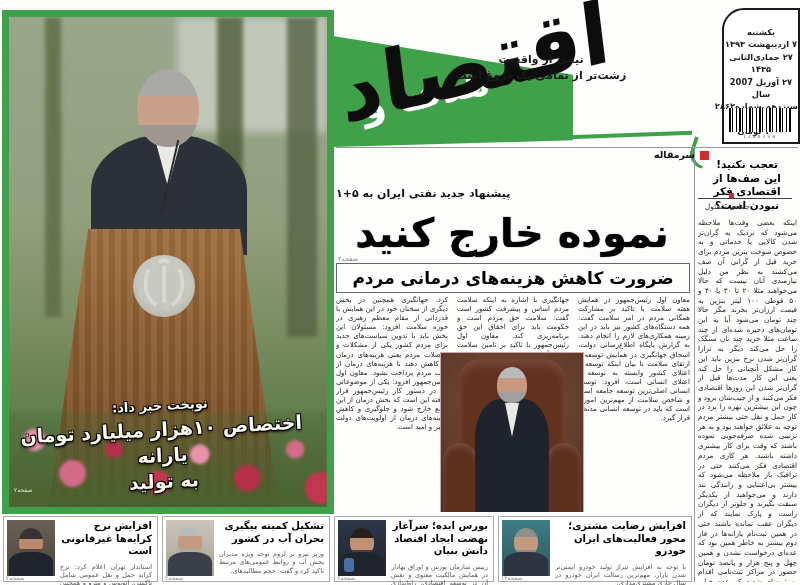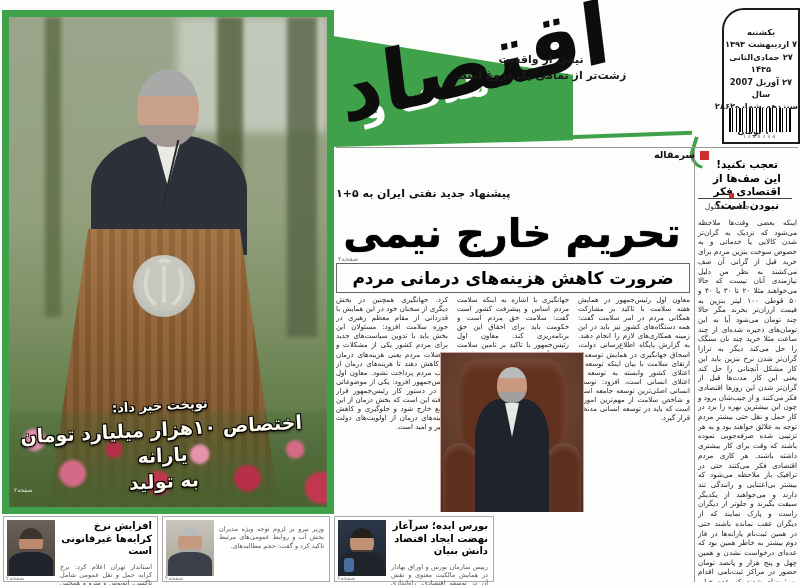--- a/index.html
+++ b/index.html
@@ -180,21 +180,21 @@
       <div>سال سیزدهم.شماره۲۸۶۲</div>
       <div>۱۲ صفحه</div>
       <div>۱۰۰۰ تومان</div>
     </div>
     <div id="barcode"></div>
     <div id="barcode-digits">1280234</div>
   </div>
   <div id="masthead-rule" class="abs rule"></div>
 
   <div id="lead-kicker" class="abs">پیشنهاد جدید نفتی ایران به ۵+۱</div>
-  <div id="headline2" class="abs headline">تحریم خارج نیمی</div>
+  <div id="headline2" class="abs headline">نموده خارج کنید</div>
   <div id="lead-pageref" class="abs">صفحه۲</div>
 
   <div id="health-box" class="abs">
     <span id="health-title">ضرورت کاهش هزینه‌های درمانی مردم</span>
   </div>
   <div id="health-body" class="abs">
     <div id="hcol-r" class="hcol">معاون اول رئیس‌جمهور در همایش هفته سلامت با تاکید بر مشارکت همگانی مردم در امر سلامت گفت: همه دستگاه‌های کشور نیز باید در این زمینه همکاری‌های لازم را انجام دهند. به گزارش پایگاه اطلاع‌رسانی دولت، اسحاق جهانگیری در همایش توسعه و ارتقای سلامت با بیان اینکه توسعه و اعتلای کشور وابسته به توسعه و اعتلای انسانی است، افزود: توسعه انسانی اصلی‌ترین توسعه جامعه است و شاخص سلامت از مهم‌ترین اموری است که باید در توسعه انسانی مدنظر قرار گیرد.</div>
     <div id="hcol-m" class="hcol">جهانگیری با اشاره به اینکه سلامت مردم اساس و پیشرفت کشور است گفت: سلامت حق مردم است و حکومت باید برای احقاق این حق برنامه‌ریزی کند. معاون اول رئیس‌جمهور با تاکید بر تامین سلامت برای آحاد مردم در کشور اظهار داشت: یکی از اولویت‌های نظام‌های مترقی در جهان همانند نظام جمهوری اسلامی ایران، بخش سلامت است و گام‌های مثبتی که در حوزه سلامت در سال‌های گذشته برداشته شده است از دست‌اندرکاران تقدیر و تشکر می‌شود.</div>
     <div id="hcol-l" class="hcol">کرد. جهانگیری همچنین در بخش دیگری از سخنان خود در این همایش با قدردانی از مقام معظم رهبری در حوزه سلامت افزود: مسئولان این بخش باید با تدوین سیاست‌های جدید برای مردم کشور یکی از مشکلات و معضلات مردم یعنی هزینه‌های درمان را کاهش دهند تا هزینه‌های درمان از جیب مردم پرداخت نشود. معاون اول رئیس‌جمهور افزود: یکی از موضوعاتی که در دستور کار رئیس‌جمهور قرار گرفته این است که بخش درمان از این وضع خارج شود و جلوگیری و کاهش هزینه‌های درمان از اولویت‌های دولت تدبیر و امید است.</div>
     <div id="jahangiri-photo">
@@ -230,32 +230,44 @@
     </div>
     <div class="story-ref">صفحه۲</div>
   </div>
 
   <div class="story-box" style="right:470px;width:166px;">
     <div id="sp2" class="story-photo">
       <div class="mug-head"></div>
       <div class="mug-body"></div>
     </div>
     <div class="story-text">
+      <div class="story-title">تشکیل کمیته پیگیری بحران آب در کشور</div>
       <div class="story-body">وزیر نیرو بر لزوم توجه ویژه مدیران بخش آب و روابط عمومی‌های مرتبط تاکید کرد و گفت: حجم مطالبه‌های.</div>
     </div>
     <div class="story-ref">صفحه۲</div>
   </div>
 
   <div class="story-box" style="right:306px;width:158px;">
     <div id="sp3" class="story-photo">
       <div class="mug-head"></div>
       <div class="mug-body"></div>
       <div class="mug-mic"></div>
     </div>
     <div class="story-text">
       <div class="story-title">بورس ایده؛ سرآغاز نهضت ایجاد اقتصاد دانش بنیان</div>
       <div class="story-body">رییس سازمان بورس و اوراق بهادار در همایش مالکیت معنوی و نقش آن در توسعه اقتصادی، راه‌اندازی بورس ایده.</div>
     </div>
     <div class="story-ref">صفحه۶</div>
   </div>
 
+  <div class="story-box" style="right:108px;width:192px;">
+    <div id="sp4" class="story-photo">
+      <div class="mug-head"></div>
+      <div class="mug-body"></div>
+    </div>
+    <div class="story-text">
+      <div class="story-title">افزایش رضایت مشتری؛ محور فعالیت‌های ایران خودرو</div>
+      <div class="story-body">با توجه به افزایش تیراژ تولید خودرو ایمنی‌تر شدن بازار، مهم‌ترین رسالت ایران خودرو در سال جاری مشتری‌مداری.</div>
+    </div>
+    <div class="story-ref">صفحه۱۲</div>
+  </div>
 
 </div>
 
 </body></html>

